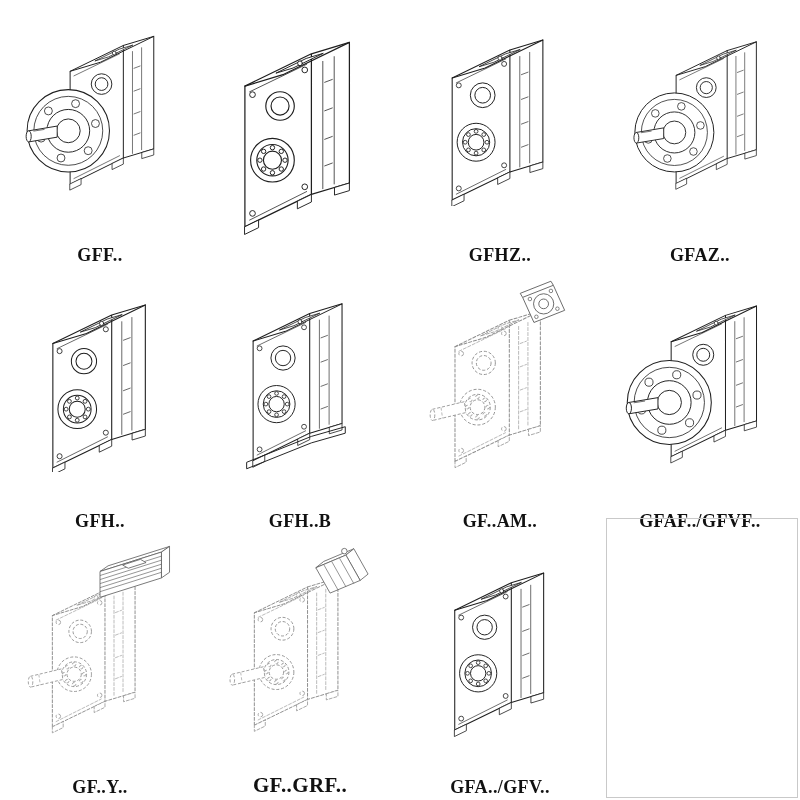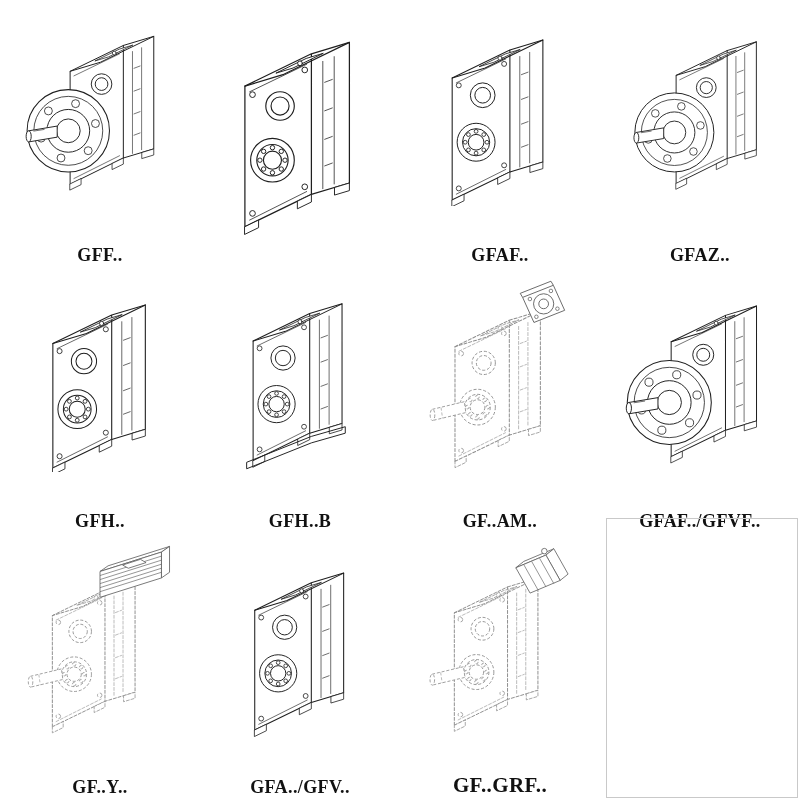--- a/index.html
+++ b/index.html
@@ -226,21 +226,21 @@
         </g>
     </svg>
   </figure>
 
   <figure class="cell">
     <svg class="draw" viewBox="0 0 200 240" role="img">
       <g stroke="#1f1f1f" transform="translate(-2,2) scale(1.02)">
           <use href="#sym-bore-unit"></use>
         </g>
     </svg>
-    <figcaption class="label">GFAF..</figcaption>
+    <figcaption class="label">GFHZ..</figcaption>
   </figure>
 
   <figure class="cell">
     <svg class="draw" viewBox="0 0 200 240" role="img">
       <g stroke="#1f1f1f" transform="translate(10,8) scale(0.94)">
           <use href="#sym-flange-unit"></use>
         </g>
     </svg>
     <figcaption class="label">GFAZ..</figcaption>
   </figure>
@@ -281,30 +281,30 @@
 
   <figure class="cell">
     <svg class="draw" viewBox="0 0 200 240" role="img">
       <use href="#sym-phantom-y"></use>
     </svg>
     <figcaption class="label">GF..Y..</figcaption>
   </figure>
 
   <figure class="cell">
     <svg class="draw" viewBox="0 0 200 240" role="img">
+      <use href="#sym-phantom-grf"></use>
+    </svg>
+    <figcaption class="label lg">GF..GRF..</figcaption>
+  </figure>
+
+  <figure class="cell">
+    <svg class="draw" viewBox="0 0 200 240" role="img">
       <g stroke="#1f1f1f" transform="translate(2,4)">
           <use href="#sym-bore-unit"></use>
         </g>
     </svg>
     <figcaption class="label">GFA../GFV..</figcaption>
   </figure>
 
-  <figure class="cell">
-    <svg class="draw" viewBox="0 0 200 240" role="img">
-      <use href="#sym-phantom-grf"></use>
-    </svg>
-    <figcaption class="label lg">GF..GRF..</figcaption>
-  </figure>
-
 
 </div>
 
 <div class="corner-frame"></div>
 
 </body></html>

